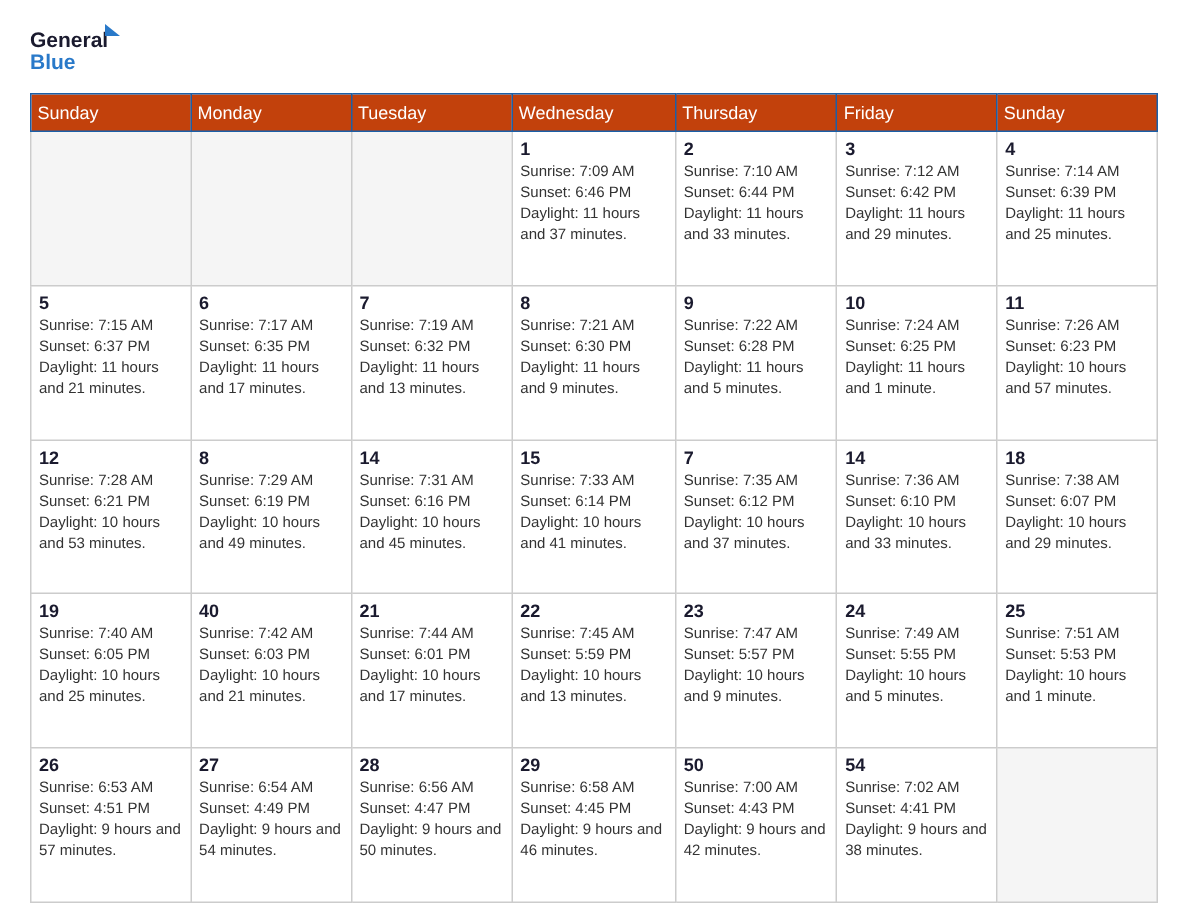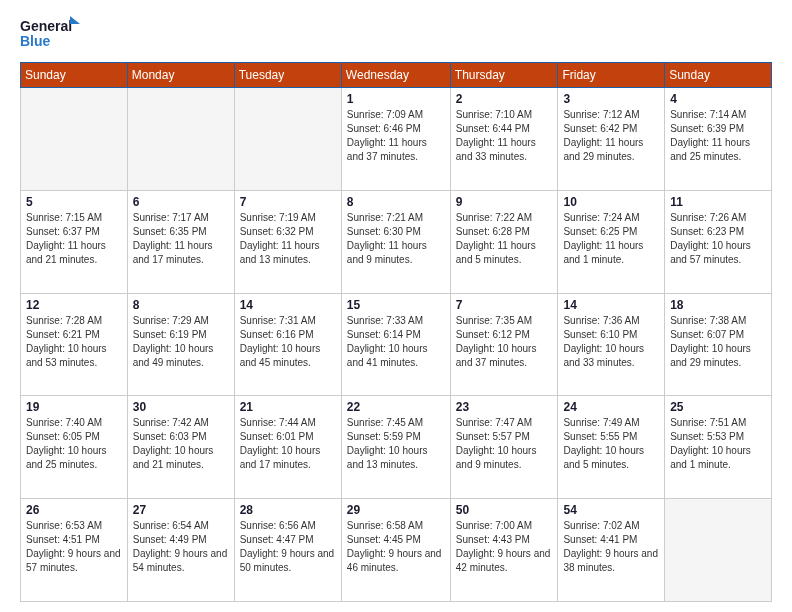--- a/index.html
+++ b/index.html
@@ -195,21 +195,21 @@
             <span class="day-num">18</span>
             <div class="day-info">Sunrise: 7:38 AM<br>Sunset: 6:07 PM<br>Daylight: 10 hours and 29 minutes.</div>
           </td>
         </tr>
         <tr class="week-row">
           <td>
             <span class="day-num">19</span>
             <div class="day-info">Sunrise: 7:40 AM<br>Sunset: 6:05 PM<br>Daylight: 10 hours and 25 minutes.</div>
           </td>
           <td>
-            <span class="day-num">30</span>
+            <span class="day-num">40</span>
             <div class="day-info">Sunrise: 7:42 AM<br>Sunset: 6:03 PM<br>Daylight: 10 hours and 21 minutes.</div>
           </td>
           <td>
             <span class="day-num">21</span>
             <div class="day-info">Sunrise: 7:44 AM<br>Sunset: 6:01 PM<br>Daylight: 10 hours and 17 minutes.</div>
           </td>
           <td>
             <span class="day-num">22</span>
             <div class="day-info">Sunrise: 7:45 AM<br>Sunset: 5:59 PM<br>Daylight: 10 hours and 13 minutes.</div>
           </td>

